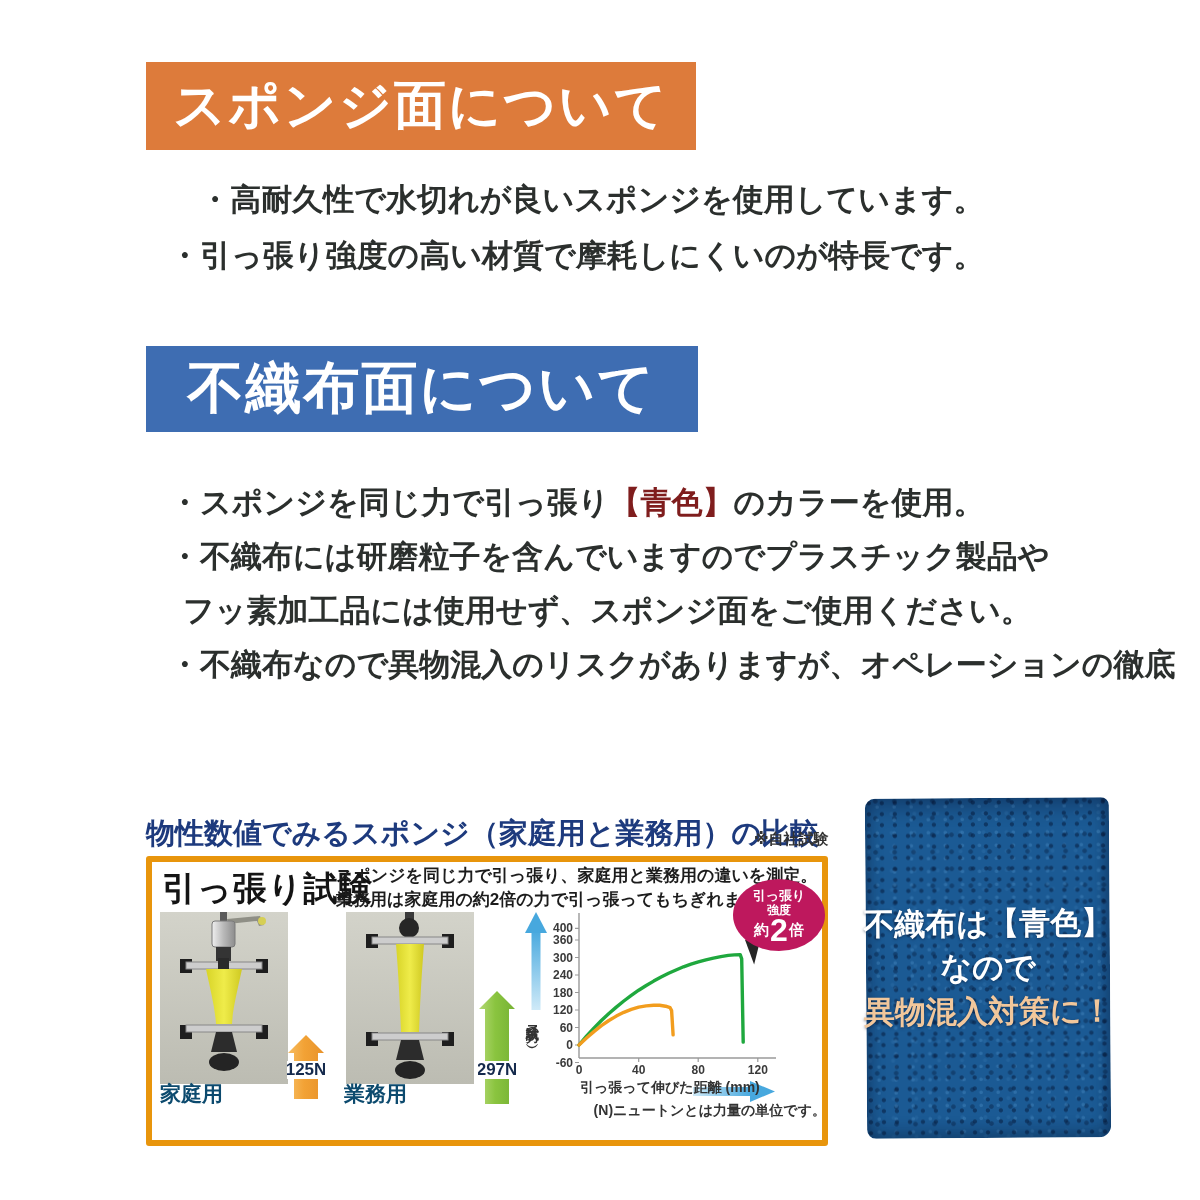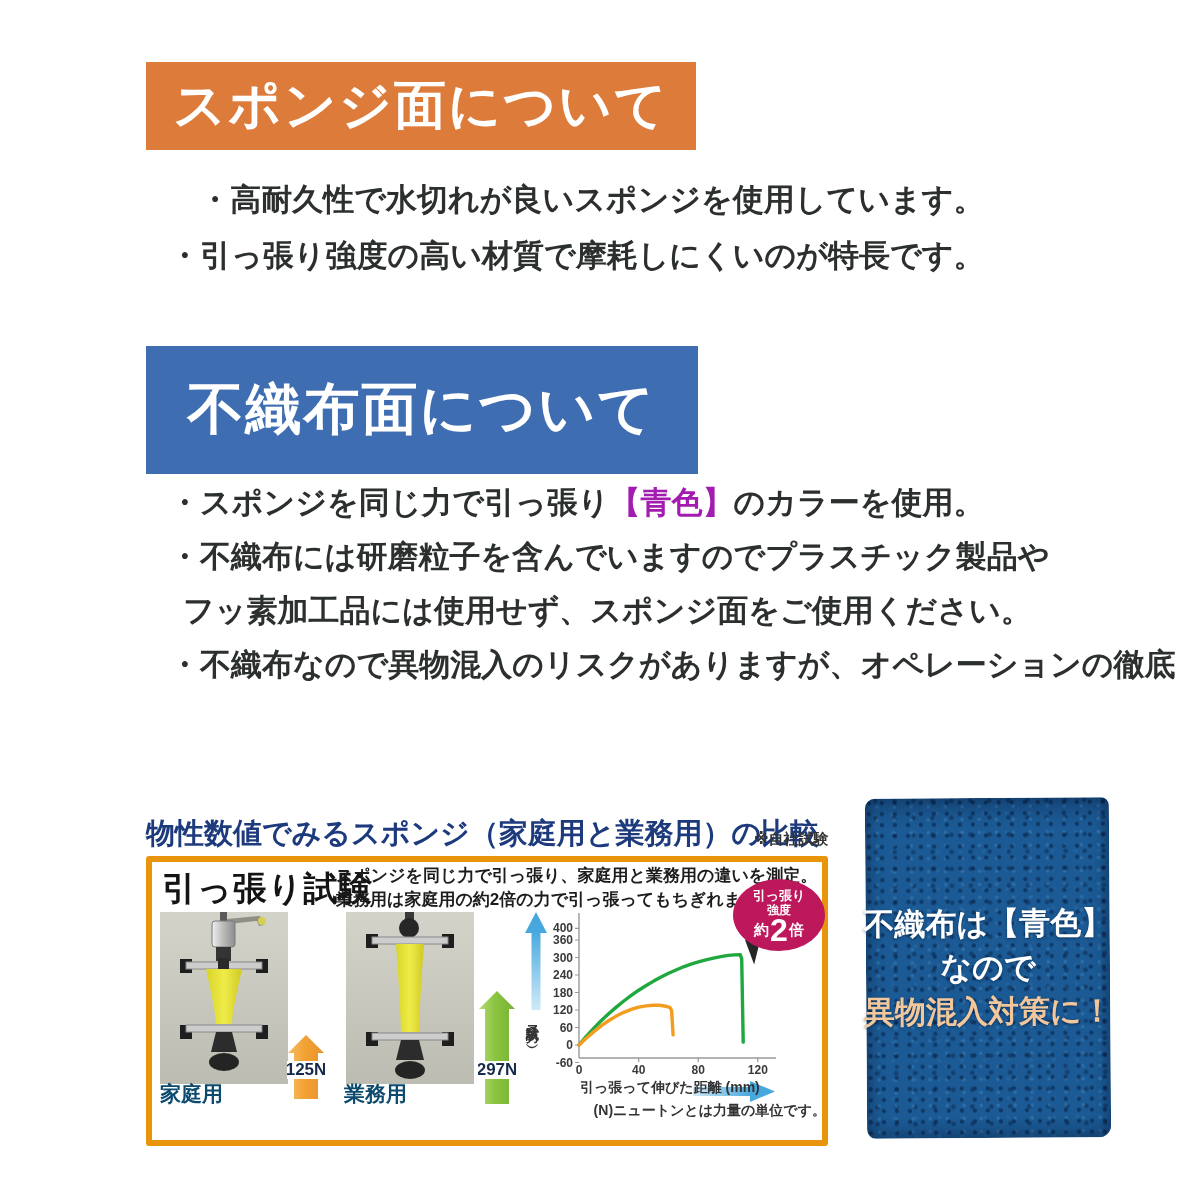--- a/index.html
+++ b/index.html
@@ -3,29 +3,29 @@
 <meta charset="utf-8">
 <style>
   html,body{margin:0;padding:0;background:#fff;}
   .page{position:relative;width:1200px;height:1200px;background:#ffffff;overflow:hidden;
         font-family:"Liberation Sans","DejaVu Sans",sans-serif;margin-left:36px;}
 
   
   .banner{position:absolute;display:flex;align-items:center;justify-content:center;
           color:#fff;font-weight:bold;letter-spacing:2px;}
   .banner.orange{left:110px;top:62px;width:550px;height:88px;background:#dd7b3b;font-size:52px;}
-  .banner.blue{left:110px;top:346px;width:552px;height:128px;background:#3e6db2;font-size:56px;}
+  .banner.blue{left:110px;top:346px;width:552px;height:86px;background:#3e6db2;font-size:56px;}
 
   
   .bullets{position:absolute;left:133px;color:#2b2f2d;font-weight:bold;font-size:31px;}
   .bullets.first{top:172px;line-height:56px;text-align:right;}
   .bullets.second{top:476px;line-height:54px;}
   .bullets div{white-space:nowrap;}
   .indent{padding-left:14px;}
-  .hl-blue{color:#a21caf;}
+  .hl-blue{color:#7f1d1d;}
 
   
   .cmp-title{position:absolute;left:110px;top:814px;font-size:29px;font-weight:bold;color:#1d3a7d;white-space:nowrap;}
   .cmp-note{position:absolute;left:718px;top:830px;font-size:15px;font-weight:bold;color:#333;}
   .cmp-box{position:absolute;left:110px;top:856px;width:682px;height:290px;box-sizing:border-box;
            background:#fff;border:6px solid #e8950c;border-radius:3px;}
   .test-title{position:absolute;left:126px;top:866px;font-size:34px;font-weight:bold;color:#141414;letter-spacing:1px;}
   .test-desc{position:absolute;left:300px;top:864px;font-size:17px;font-weight:bold;color:#1c1c1c;line-height:24px;white-space:nowrap;}
 
   .photo{position:absolute;width:128px;height:172px;top:912px;}

